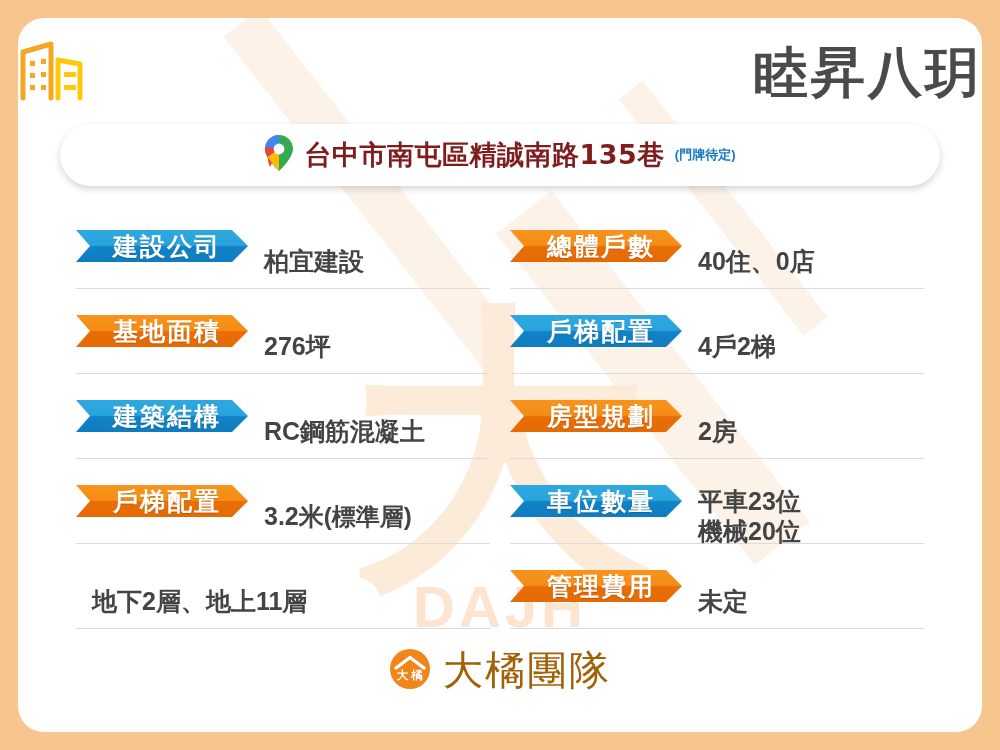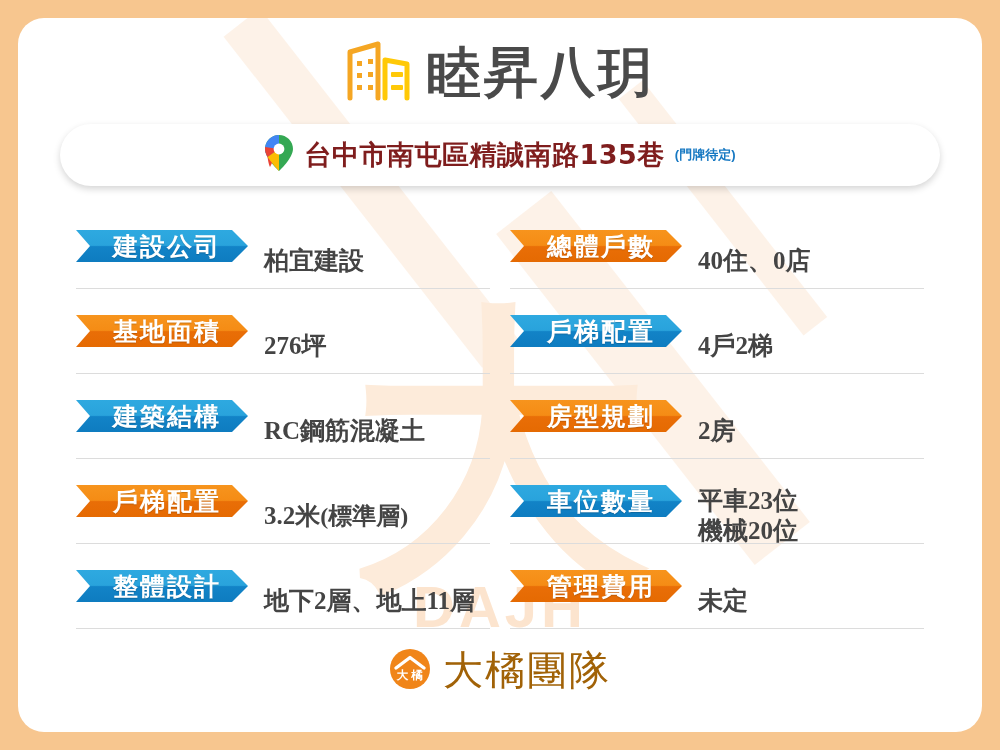--- a/index.html
+++ b/index.html
@@ -68,21 +68,21 @@
   .wm-s1 { left: 330px; top: -40px; width: 46px; height: 420px; }
   .wm-s2 { left: 600px; top: 150px; width: 70px; height: 420px; }
   .wm-s3 { left: 690px; top: 40px; width: 30px; height: 300px; }
 
   
   #header {
     position: relative;
     z-index: 2;
     display: flex;
     align-items: center;
-    justify-content: center;
+    justify-content: space-between;
     gap: 14px;
     padding-top: 18px;
     height: 92px;
   }
   #building-icon { display: block; }
   #project-title {
     font-size: 54px;
     font-weight: 700;
     color: #4A4A4A;
     letter-spacing: 3px;
@@ -161,21 +161,21 @@
     font-family: "DejaVu Sans", "Liberation Sans", sans-serif;
   }
 
   .spec-value {
     margin-left: 16px;
     font-size: 25px;
     font-weight: 700;
     color: #444444;
     line-height: 1.22;
     white-space: pre-line;
-    font-family: Liberation Serif, serif;
+    font-family: Liberation Sans, sans-serif;
   }
   .spec-value .suffix { font-size: 24px; }
 
   
   #footer {
     position: relative;
     z-index: 2;
     margin-top: 14px;
     display: flex;
     align-items: center;
@@ -271,23 +271,20 @@
         <div class="spec-row">
           <div class="chevron orange">
             <span class="chevron-label">戶梯配置</span>
           </div>
           <div class="spec-value">
             <span>3.2米</span><span class="suffix">(標準層)</span>
           </div>
         </div>
 
         <div class="spec-row">
-          <div class="chevron blue">
-            <span class="chevron-label">整體設計</span>
-          </div>
           <div class="spec-value">
             <span>地下2層、地上11層</span><span class="suffix"></span>
           </div>
         </div>
 
       </div>
 
       <div class="spec-col">
 
         <div class="spec-row">

